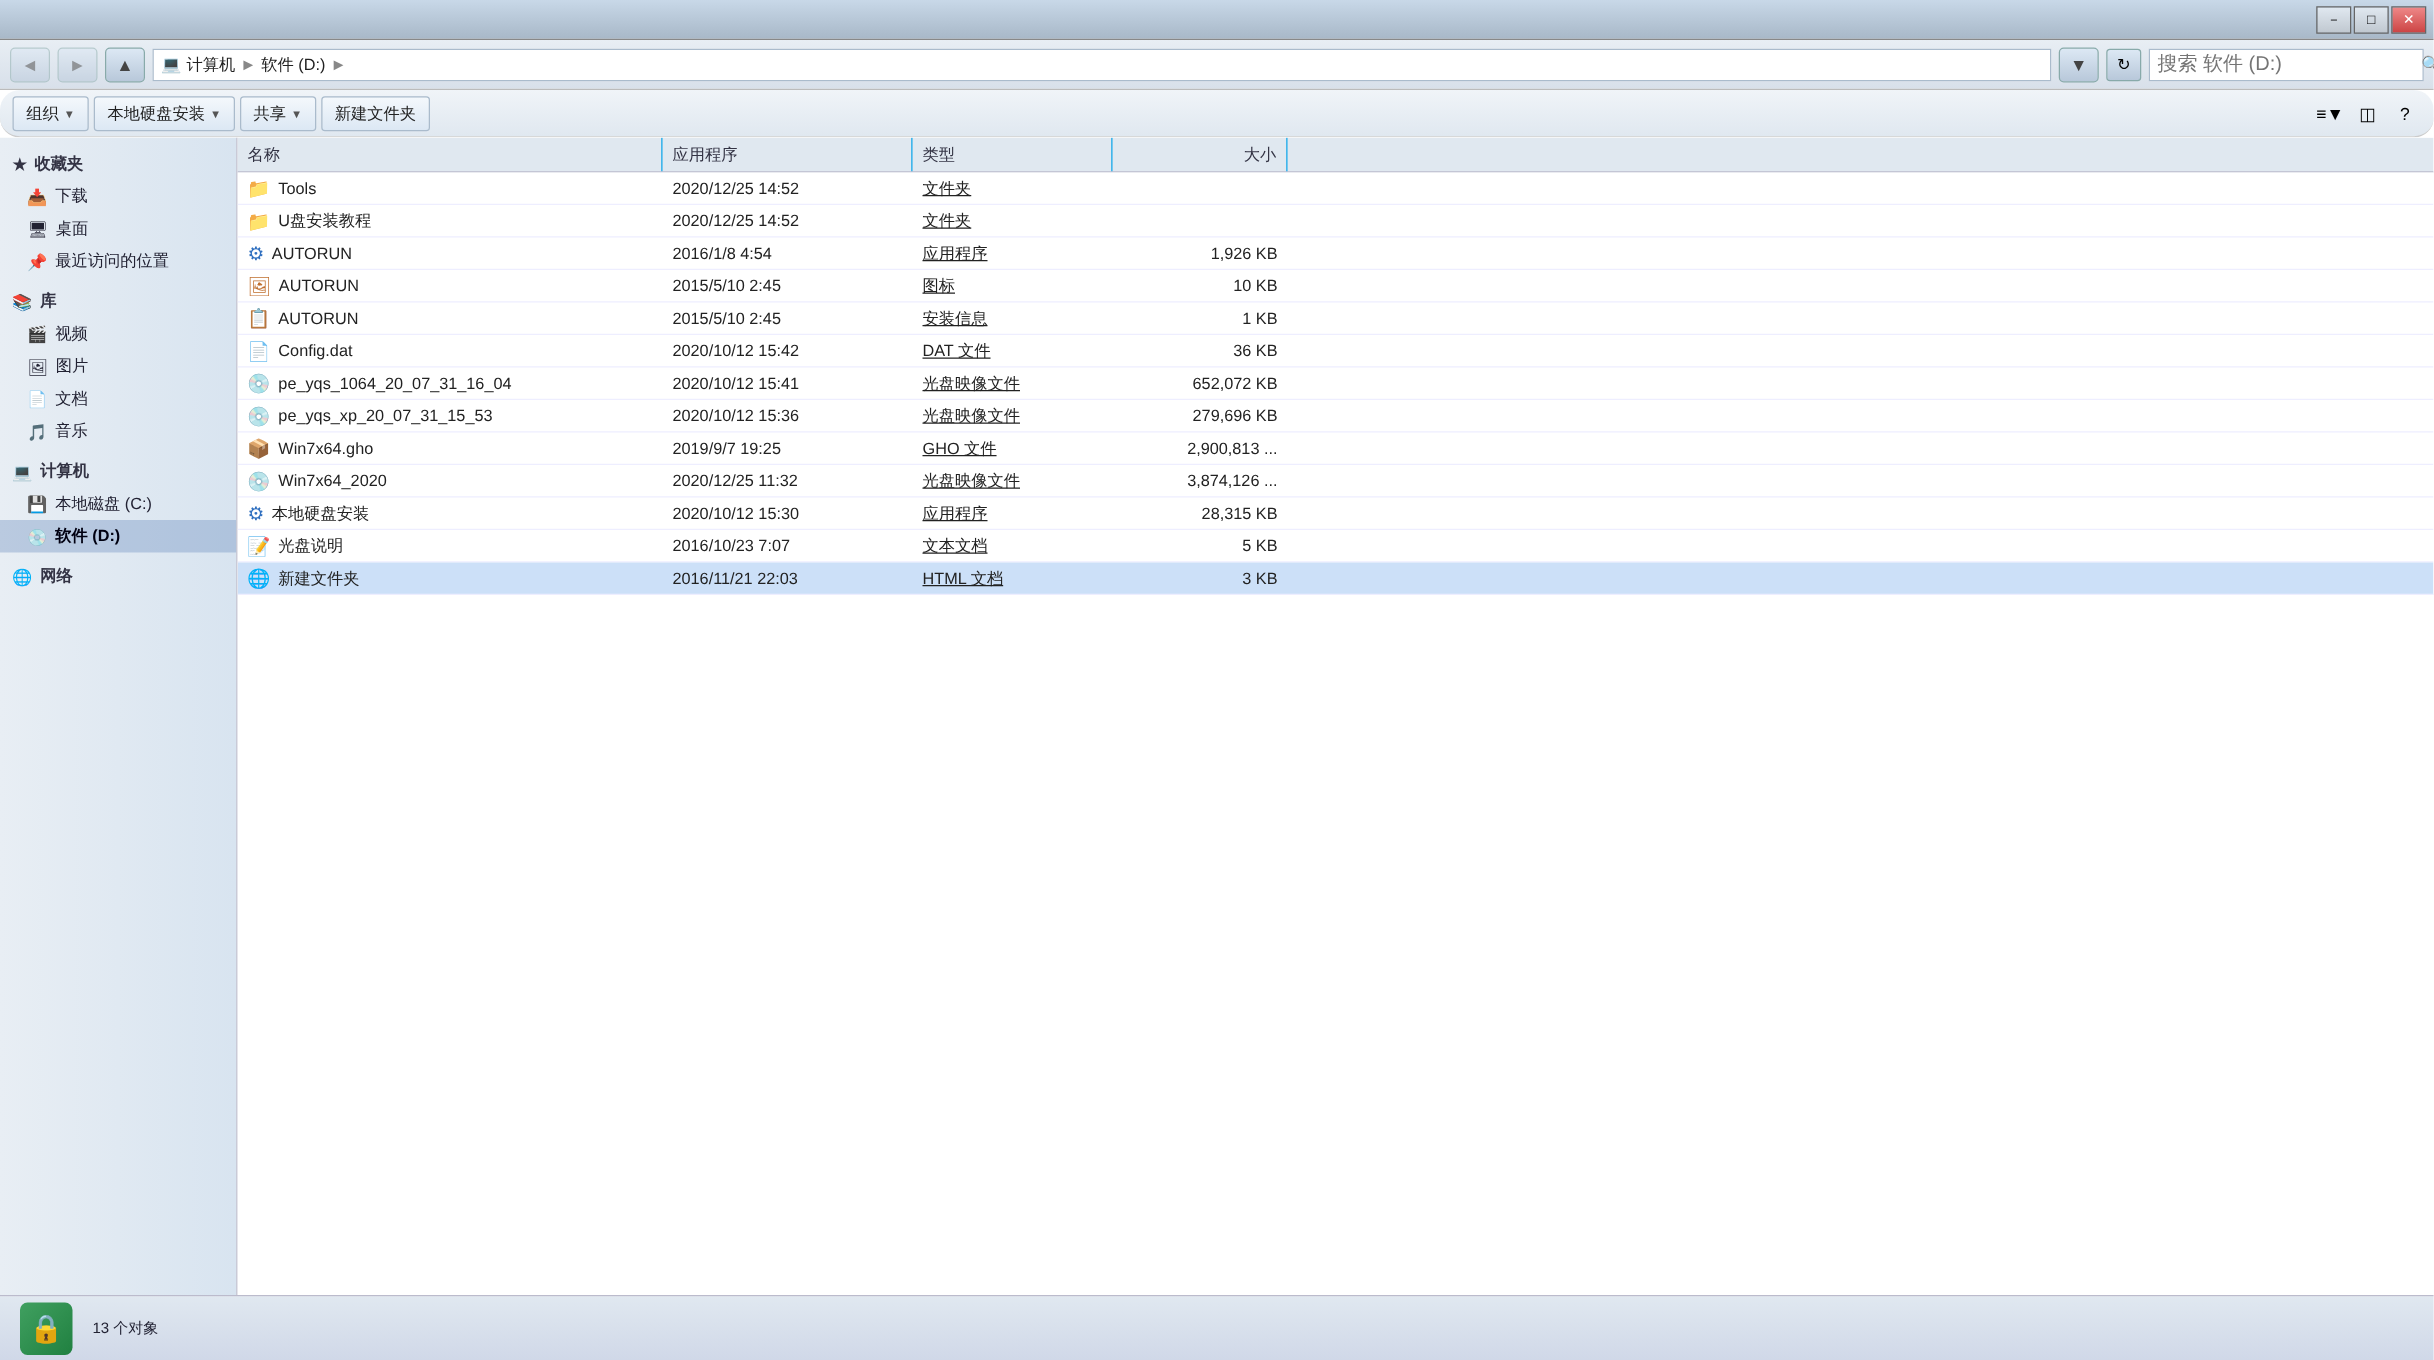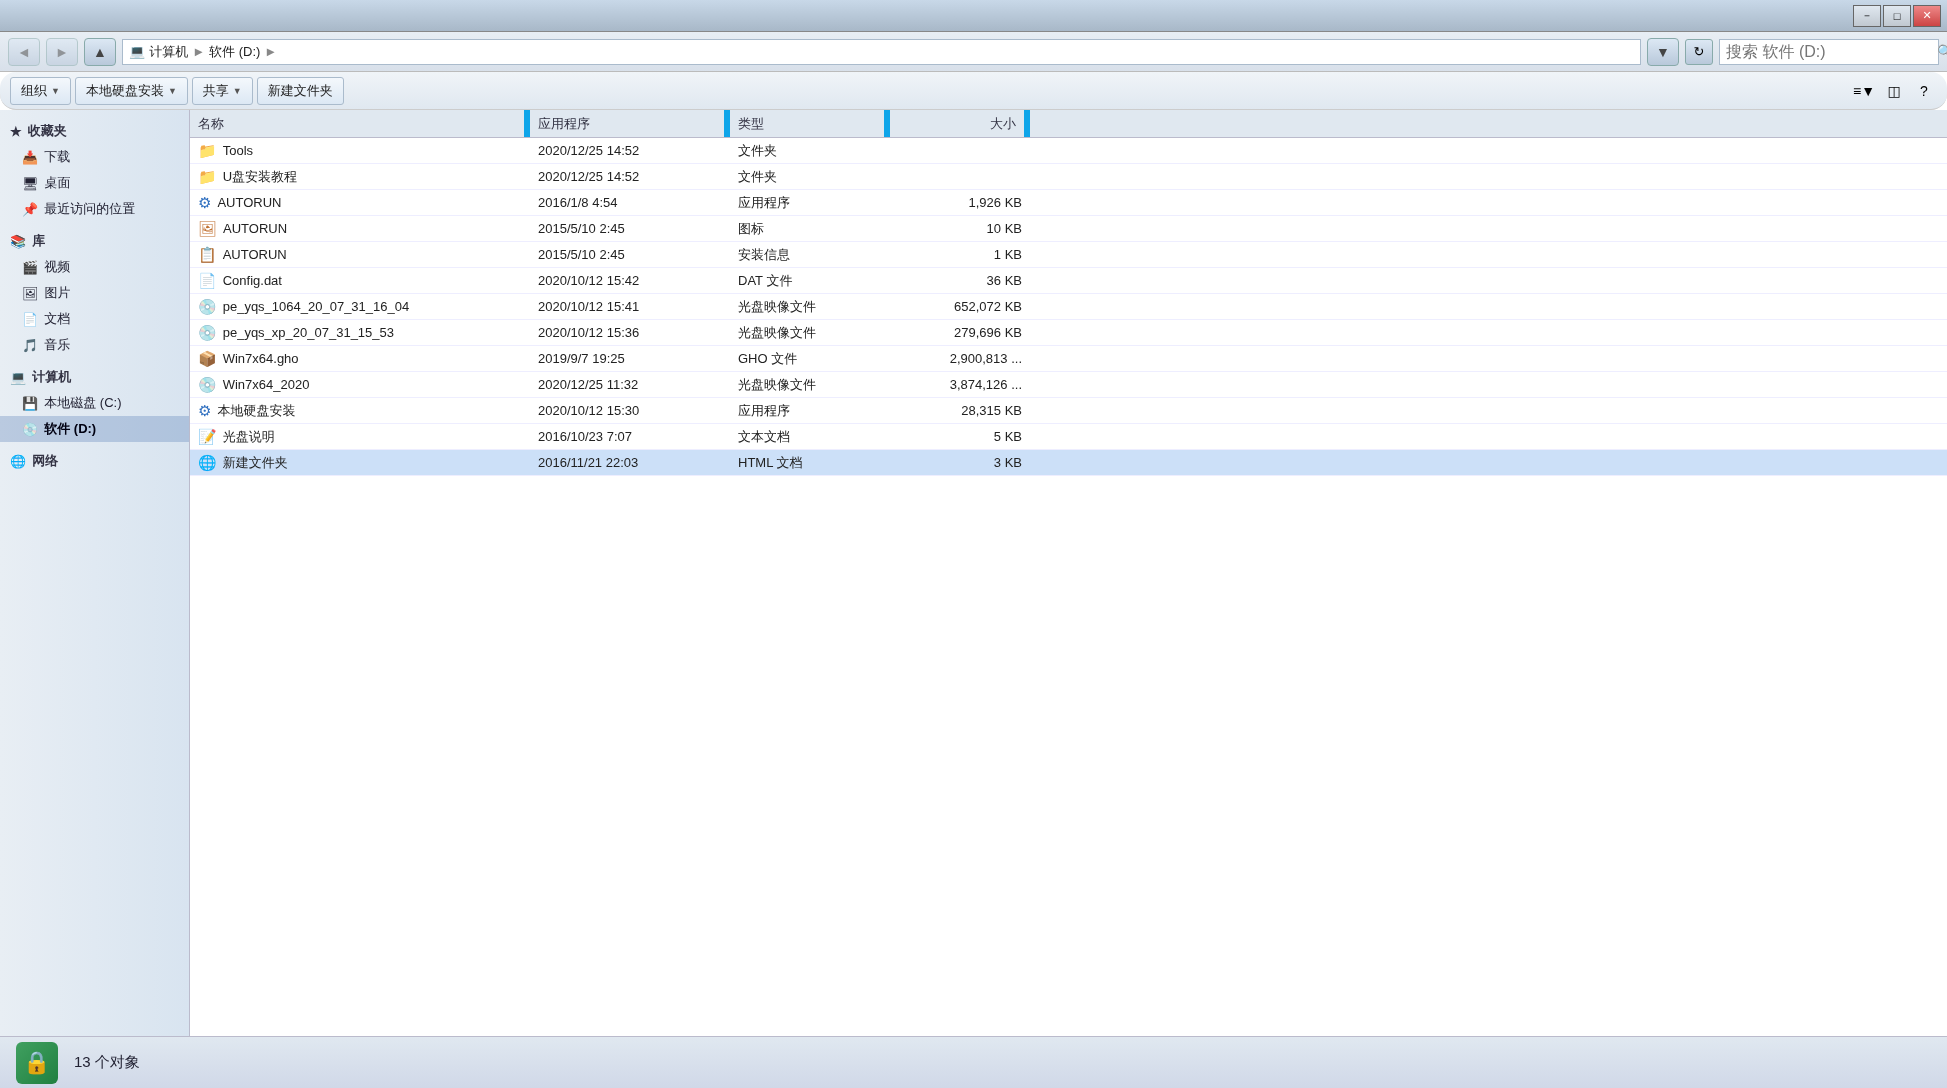--- a/index.html
+++ b/index.html
@@ -211,21 +211,21 @@
       align-items: center;
       padding: 0 0;
     }
     .col-header {
       display: flex;
       align-items: center;
       height: 100%;
       padding: 0 8px;
       font-size: 13px;
       color: #334;
-      border-right: 6px solid #0ea5e9;
+      border-right: 1px solid #0ea5e9;
       cursor: pointer;
       white-space: nowrap;
       user-select: none;
     }
     .col-name { width: 340px; }
     .col-date { width: 200px; }
     .col-type { width: 160px; }
     .col-size { width: 140px; text-align: right; justify-content: flex-end; }
 
     .file-list {
@@ -248,21 +248,21 @@
       height: 100%;
       padding: 0 8px;
       font-size: 13px;
       color: #222;
       white-space: nowrap;
       overflow: hidden;
       text-overflow: ellipsis;
     }
     .file-cell.col-name { width: 340px; gap: 6px; }
     .file-cell.col-date { width: 200px; }
-    .file-cell.col-type { width: 160px; }
+    .file-cell.col-type { width: 160px; text-decoration: underline; }
     .file-cell.col-size { width: 140px; justify-content: flex-end; }
 
     .file-icon { font-size: 15px; flex-shrink: 0; }
     .icon-type-folder { color: #e8a020; }
     .icon-type-exe { color: #3070c0; }
     .icon-type-ico { color: #c07030; }
     .icon-type-inf { color: #808080; }
     .icon-type-dat { color: #606060; }
     .icon-type-iso { color: #2080a0; }
     .icon-type-gho { color: #606060; }
@@ -283,21 +283,21 @@
       width: 42px;
       height: 42px;
       background: linear-gradient(135deg, #40a060, #208040);
       border-radius: 6px;
       display: flex;
       align-items: center;
       justify-content: center;
       font-size: 22px;
     }
     .status-text {
-      font-size: 15px;
+      font-size: 12px;
       color: #223;
     }
 
     
     ::-webkit-scrollbar { width: 14px; }
     ::-webkit-scrollbar-track { background: #e0e8f0; }
     ::-webkit-scrollbar-thumb { background: #a0b0c0; border: 1px solid #889; border-radius: 2px; }
   </style>
 </head>
 <body>

